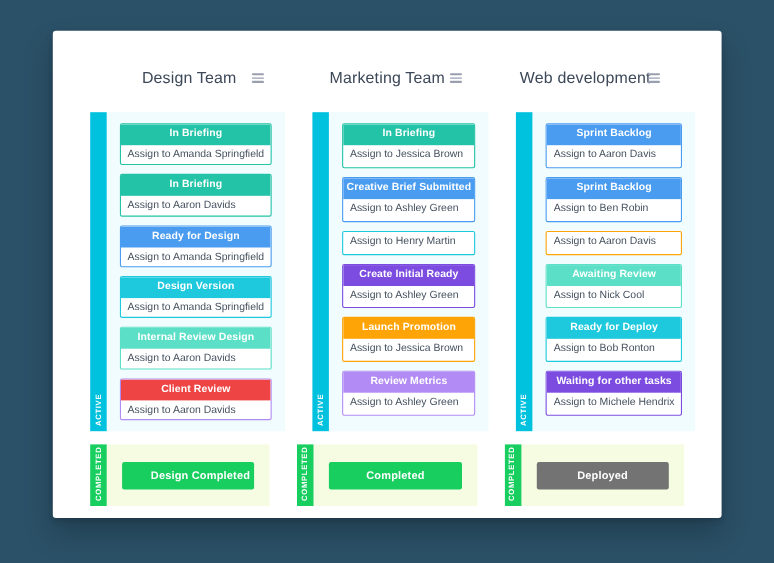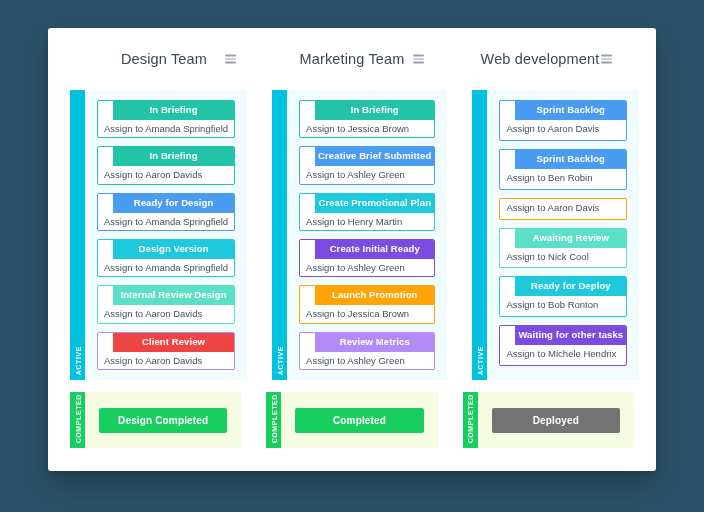--- a/index.html
+++ b/index.html
@@ -19,21 +19,21 @@
   
   #board-panel {
     position: absolute;
     left: 48px;
     top: 28px;
     width: 608px;
     height: 443px;
     background: #ffffff;
     border-radius: 3px;
     box-shadow: 0 14px 26px rgba(0,0,0,0.22), 0 2px 6px rgba(0,0,0,0.14);
-    padding: 0;
+    padding: 12px;
   }
 
   
   #columns-header {
     display: flex;
     height: 62px;
     padding: 0 22px;
   }
 
   .col-header {
@@ -140,21 +140,20 @@
   .task-title {
     font-size: 9.5px;
     font-weight: 700;
     color: #ffffff;
     text-align: center;
     padding: 4px 3px 4px;
     line-height: 1.15;
     letter-spacing: 0.1px;
     white-space: nowrap;
     overflow: hidden;
-    margin-left: 15px;
   }
 
   .task-assignee {
     font-size: 9.5px;
     color: #44505e;
     padding: 4px 6px 5px;
     line-height: 1.15;
     white-space: nowrap;
     overflow: hidden;
   }
@@ -258,21 +257,20 @@
       <div class="lane-body">
         <div class="task-card" style="border-color: rgb(34, 195, 166);">
           <div class="task-title" style="background: rgb(34, 195, 166);">In Briefing</div>
           <div class="task-assignee">Assign to Jessica Brown</div>
         </div>
         <div class="task-card" style="border-color: rgb(74, 156, 240);">
           <div class="task-title" style="background: rgb(74, 156, 240);">Creative Brief Submitted</div>
           <div class="task-assignee">Assign to Ashley Green</div>
         </div>
         <div class="task-card" style="border-color: rgb(30, 200, 221);">
-          <div class="task-title" style="background: rgb(30, 200, 221);">Create Promotional Plan</div>
           <div class="task-assignee">Assign to Henry Martin</div>
         </div>
         <div class="task-card" style="border-color: rgb(124, 76, 224);">
           <div class="task-title" style="background: rgb(124, 76, 224);">Create Initial Ready</div>
           <div class="task-assignee">Assign to Ashley Green</div>
         </div>
         <div class="task-card" style="border-color: rgb(255, 164, 7);">
           <div class="task-title" style="background: rgb(255, 164, 7);">Launch Promotion</div>
           <div class="task-assignee">Assign to Jessica Brown</div>
         </div>
@@ -316,21 +314,21 @@
 
   </div>
 
   <div id="completed-lane">
 
     <div class="lane-column">
       <div class="rail rail-completed" style="background: rgb(23, 206, 95);">
         <span class="rail-label">COMPLETED</span>
       </div>
       <div class="lane-body lane-body-completed">
-        <div class="completed-button" style="background: rgb(23, 206, 95);">Design Completed</div>
+        <div class="completed-button" style="background: rgb(23, 206, 95); text-align: right;">Design Completed</div>
       </div>
     </div>
 
     <div class="lane-column">
       <div class="rail rail-completed" style="background: rgb(23, 206, 95);">
         <span class="rail-label">COMPLETED</span>
       </div>
       <div class="lane-body lane-body-completed">
         <div class="completed-button" style="background: rgb(23, 206, 95);">Completed</div>
       </div>

